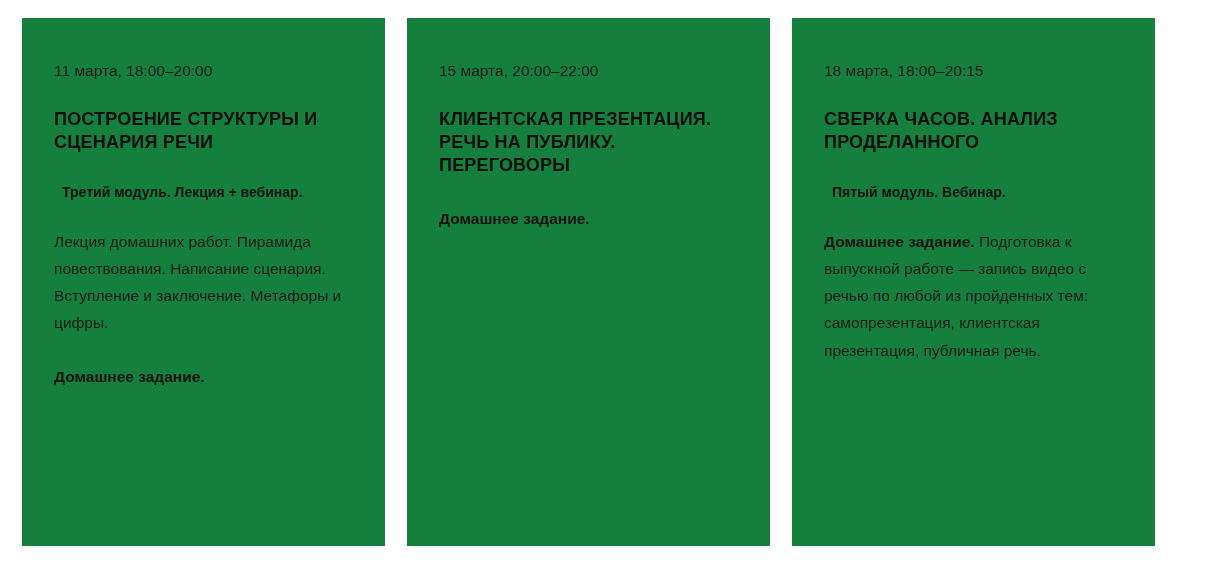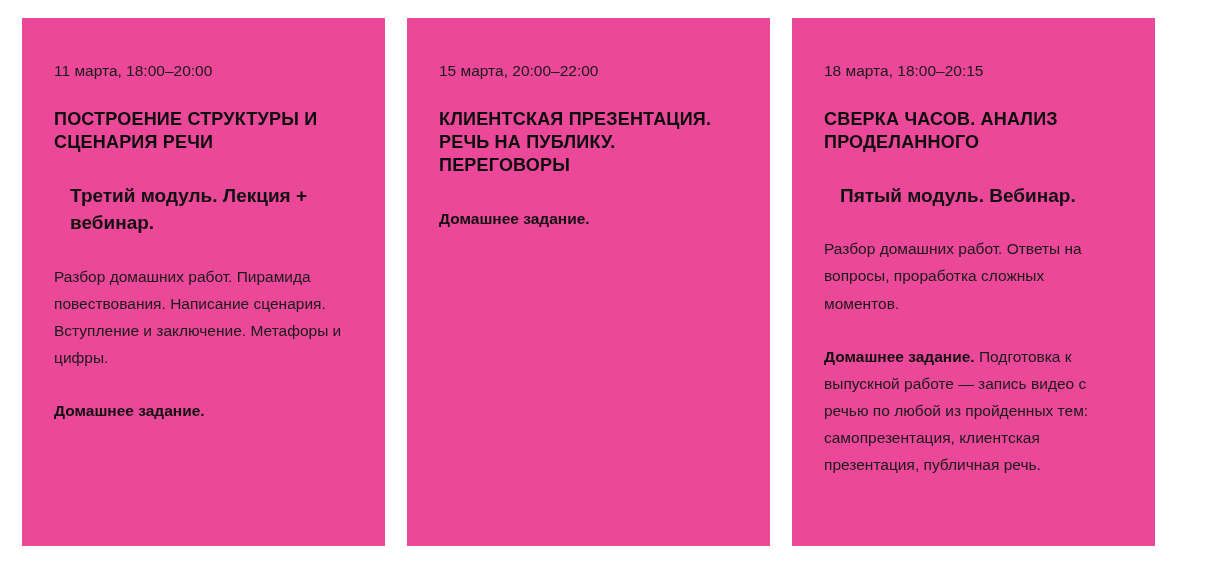--- a/index.html
+++ b/index.html
@@ -16,21 +16,21 @@
   }
   .schedule {
     display: flex;
     flex-direction: row;
     align-items: flex-start;
     gap: 22px;
     padding: 18px 22px 0 22px;
     box-sizing: border-box;
   }
   .card {
-    background: #ec4899;
+    background: #15803d;
     width: 363px;
     box-sizing: border-box;
     padding: 42px 32px 38px 32px;
     min-height: 528px;
   }
   .card-date {
     font-size: 15.5px;
     line-height: 1.4;
     color: #1a1a1a;
     margin: 0 0 26px 0;
@@ -39,24 +39,24 @@
   .card-title {
     font-size: 18px;
     line-height: 1.28;
     font-weight: bold;
     letter-spacing: 0.2px;
     margin: 0 0 28px 0;
     color: #0d0d0d;
     text-transform: uppercase;
   }
   .card-module {
-    font-size: 19px;
+    font-size: 14px;
     line-height: 1.45;
     font-weight: bold;
-    margin: 0 0 26px 16px;
+    margin: 0 0 26px 8px;
     color: #111111;
   }
   .card-body {
     font-size: 15.5px;
     line-height: 1.75;
     margin: 0 0 26px 0;
     color: #1a1a1a;
   }
   .card-homework {
     font-size: 15.5px;
@@ -75,31 +75,30 @@
 </style>
 </head>
 <body>
 
 <div class="schedule">
 
   <div class="card">
     <div class="card-date">11 марта, 18:00–20:00</div>
     <div class="card-title">ПОСТРОЕНИЕ СТРУКТУРЫ И СЦЕНАРИЯ РЕЧИ</div>
     <div class="card-module">Третий модуль. Лекция + вебинар.</div>
-    <div class="card-body">Разбор домашних работ. Пирамида повествования. Написание сценария. Вступление и заключение. Метафоры и цифры.</div>
+    <div class="card-body">Лекция домашних работ. Пирамида повествования. Написание сценария. Вступление и заключение. Метафоры и цифры.</div>
     <div class="card-homework"><span class="hw-label">Домашнее задание.</span><span class="hw-text"></span></div>
   </div>
 
   <div class="card">
     <div class="card-date">15 марта, 20:00–22:00</div>
     <div class="card-title">КЛИЕНТСКАЯ ПРЕЗЕНТАЦИЯ. РЕЧЬ НА ПУБЛИКУ. ПЕРЕГОВОРЫ</div>
     <div class="card-homework"><span class="hw-label">Домашнее задание.</span><span class="hw-text"></span></div>
   </div>
 
   <div class="card">
     <div class="card-date">18 марта, 18:00–20:15</div>
     <div class="card-title">СВЕРКА ЧАСОВ. АНАЛИЗ ПРОДЕЛАННОГО</div>
     <div class="card-module">Пятый модуль. Вебинар.</div>
-    <div class="card-body">Разбор домашних работ. Ответы на вопросы, проработка сложных моментов.</div>
     <div class="card-homework"><span class="hw-label">Домашнее задание.</span><span class="hw-text"> Подготовка к выпускной работе — запись видео с речью по любой из пройденных тем: самопрезентация, клиентская презентация, публичная речь.</span></div>
   </div>
 
 </div>
 
 </body></html>

